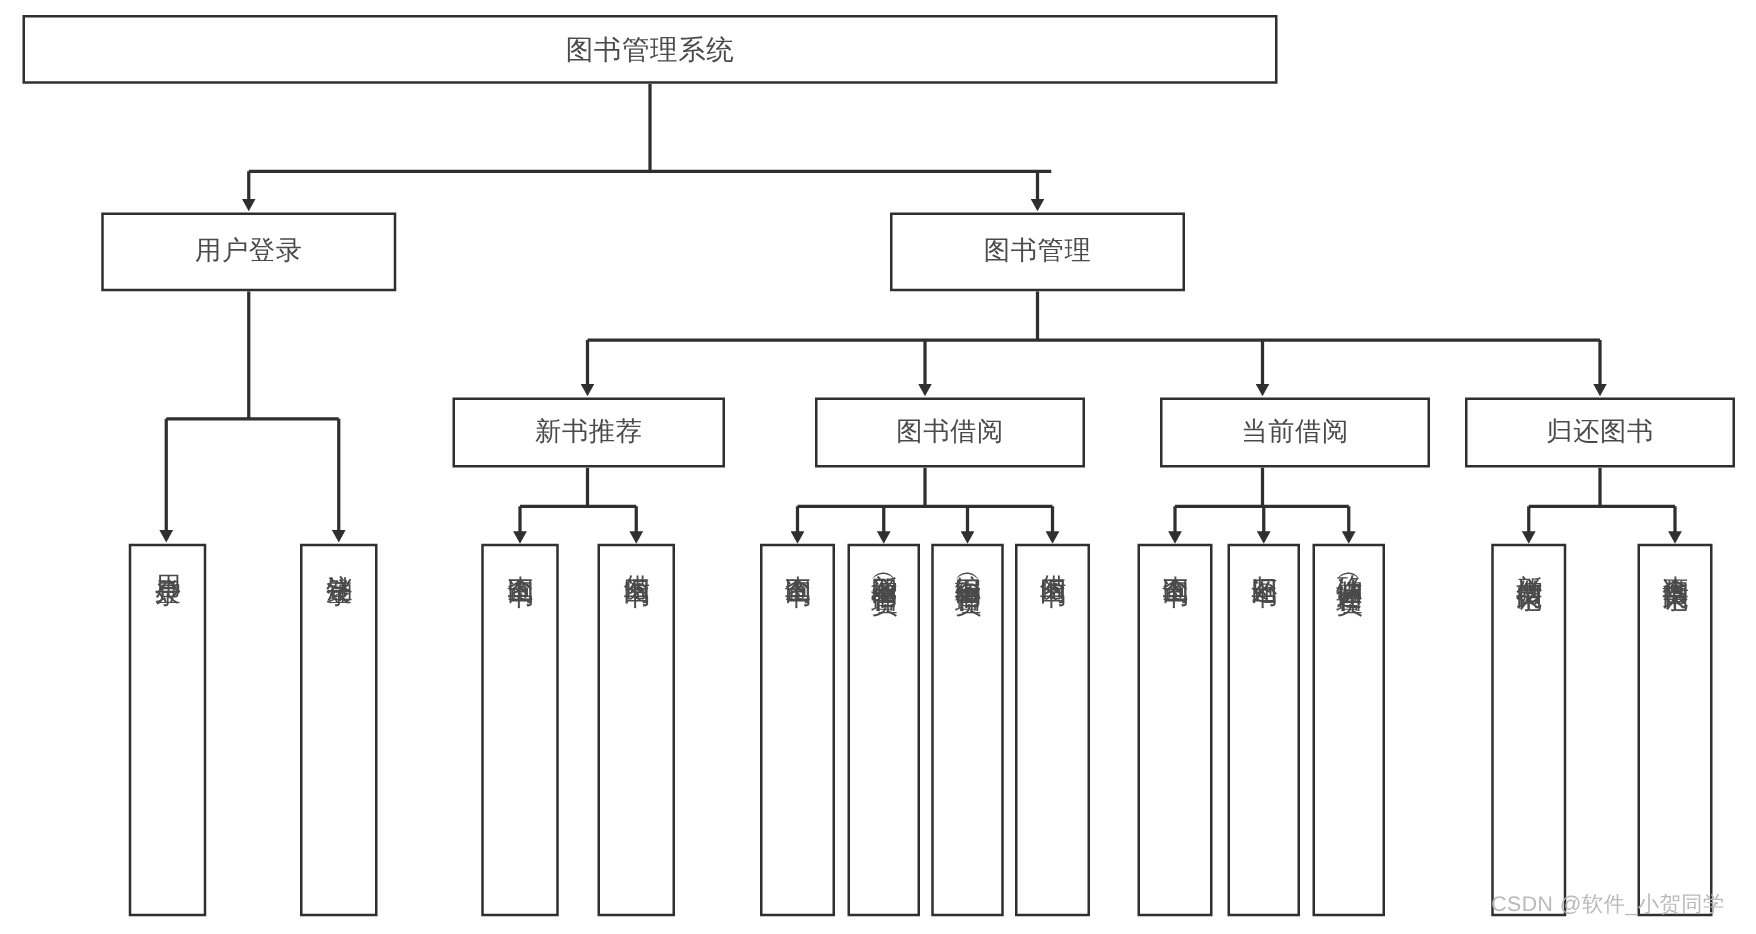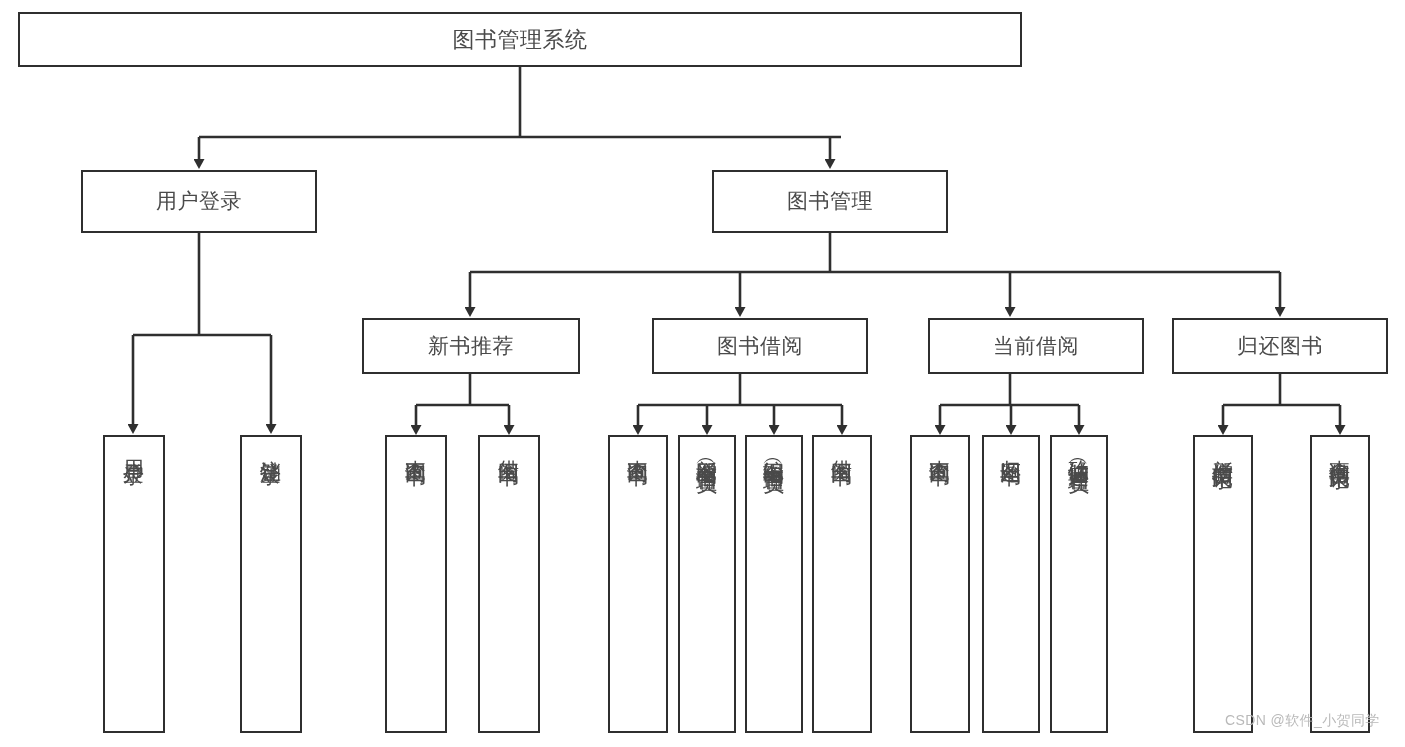--- a/index.html
+++ b/index.html
@@ -64,25 +64,24 @@
     font-size: 21px;
     line-height: 1.0;
     letter-spacing: 2px;
     white-space: nowrap;
     max-height: 286px;
   }
   .watermark {
     position: absolute;
     left: 1193px;
     top: 712px;
-    font-size: 14px;
+    font-size: 17px;
     color: #b9b9b9;
     white-space: nowrap;
     letter-spacing: 0.4px;
-    padding-left: 32px;
   }
 </style>
 </head>
 <body>
 
 <div id="canvas">
 
   <svg class="wires" viewBox="0 0 1405 747" xmlns="http://www.w3.org/2000/svg">
     <defs>
       <marker id="arrow" markerWidth="10" markerHeight="11" refX="1" refY="5.5" orient="auto" markerUnits="userSpaceOnUse">

